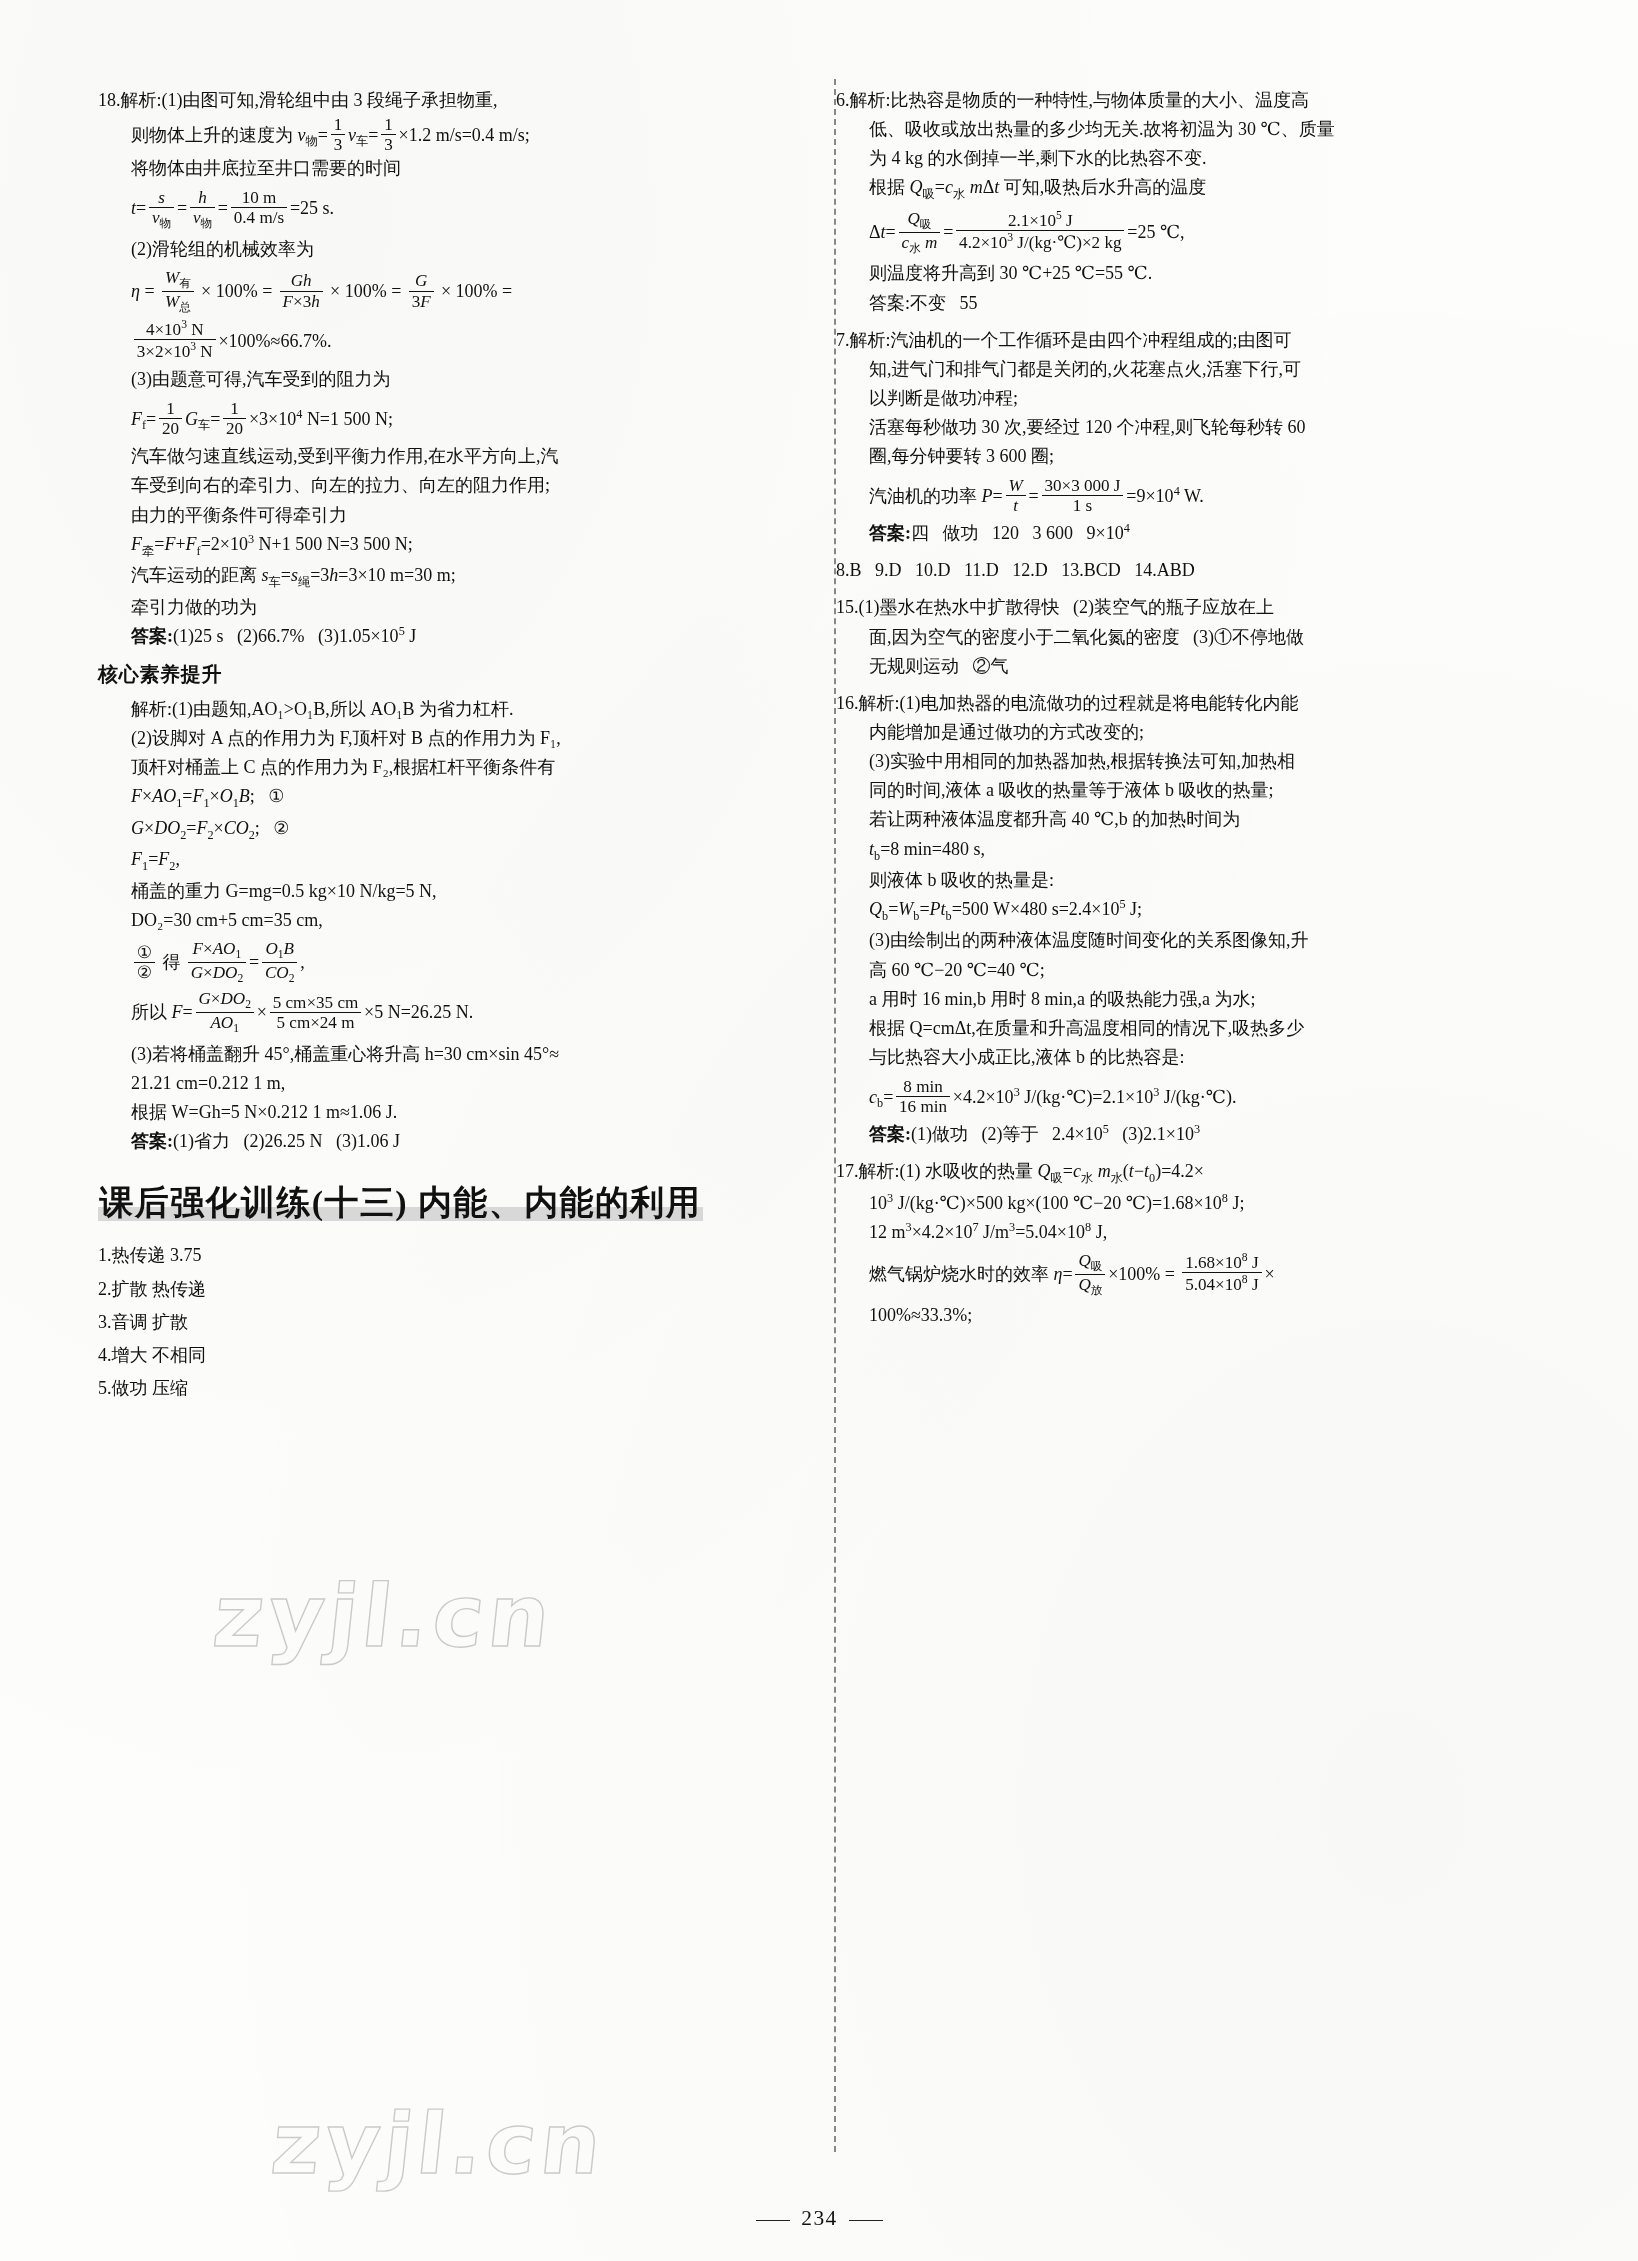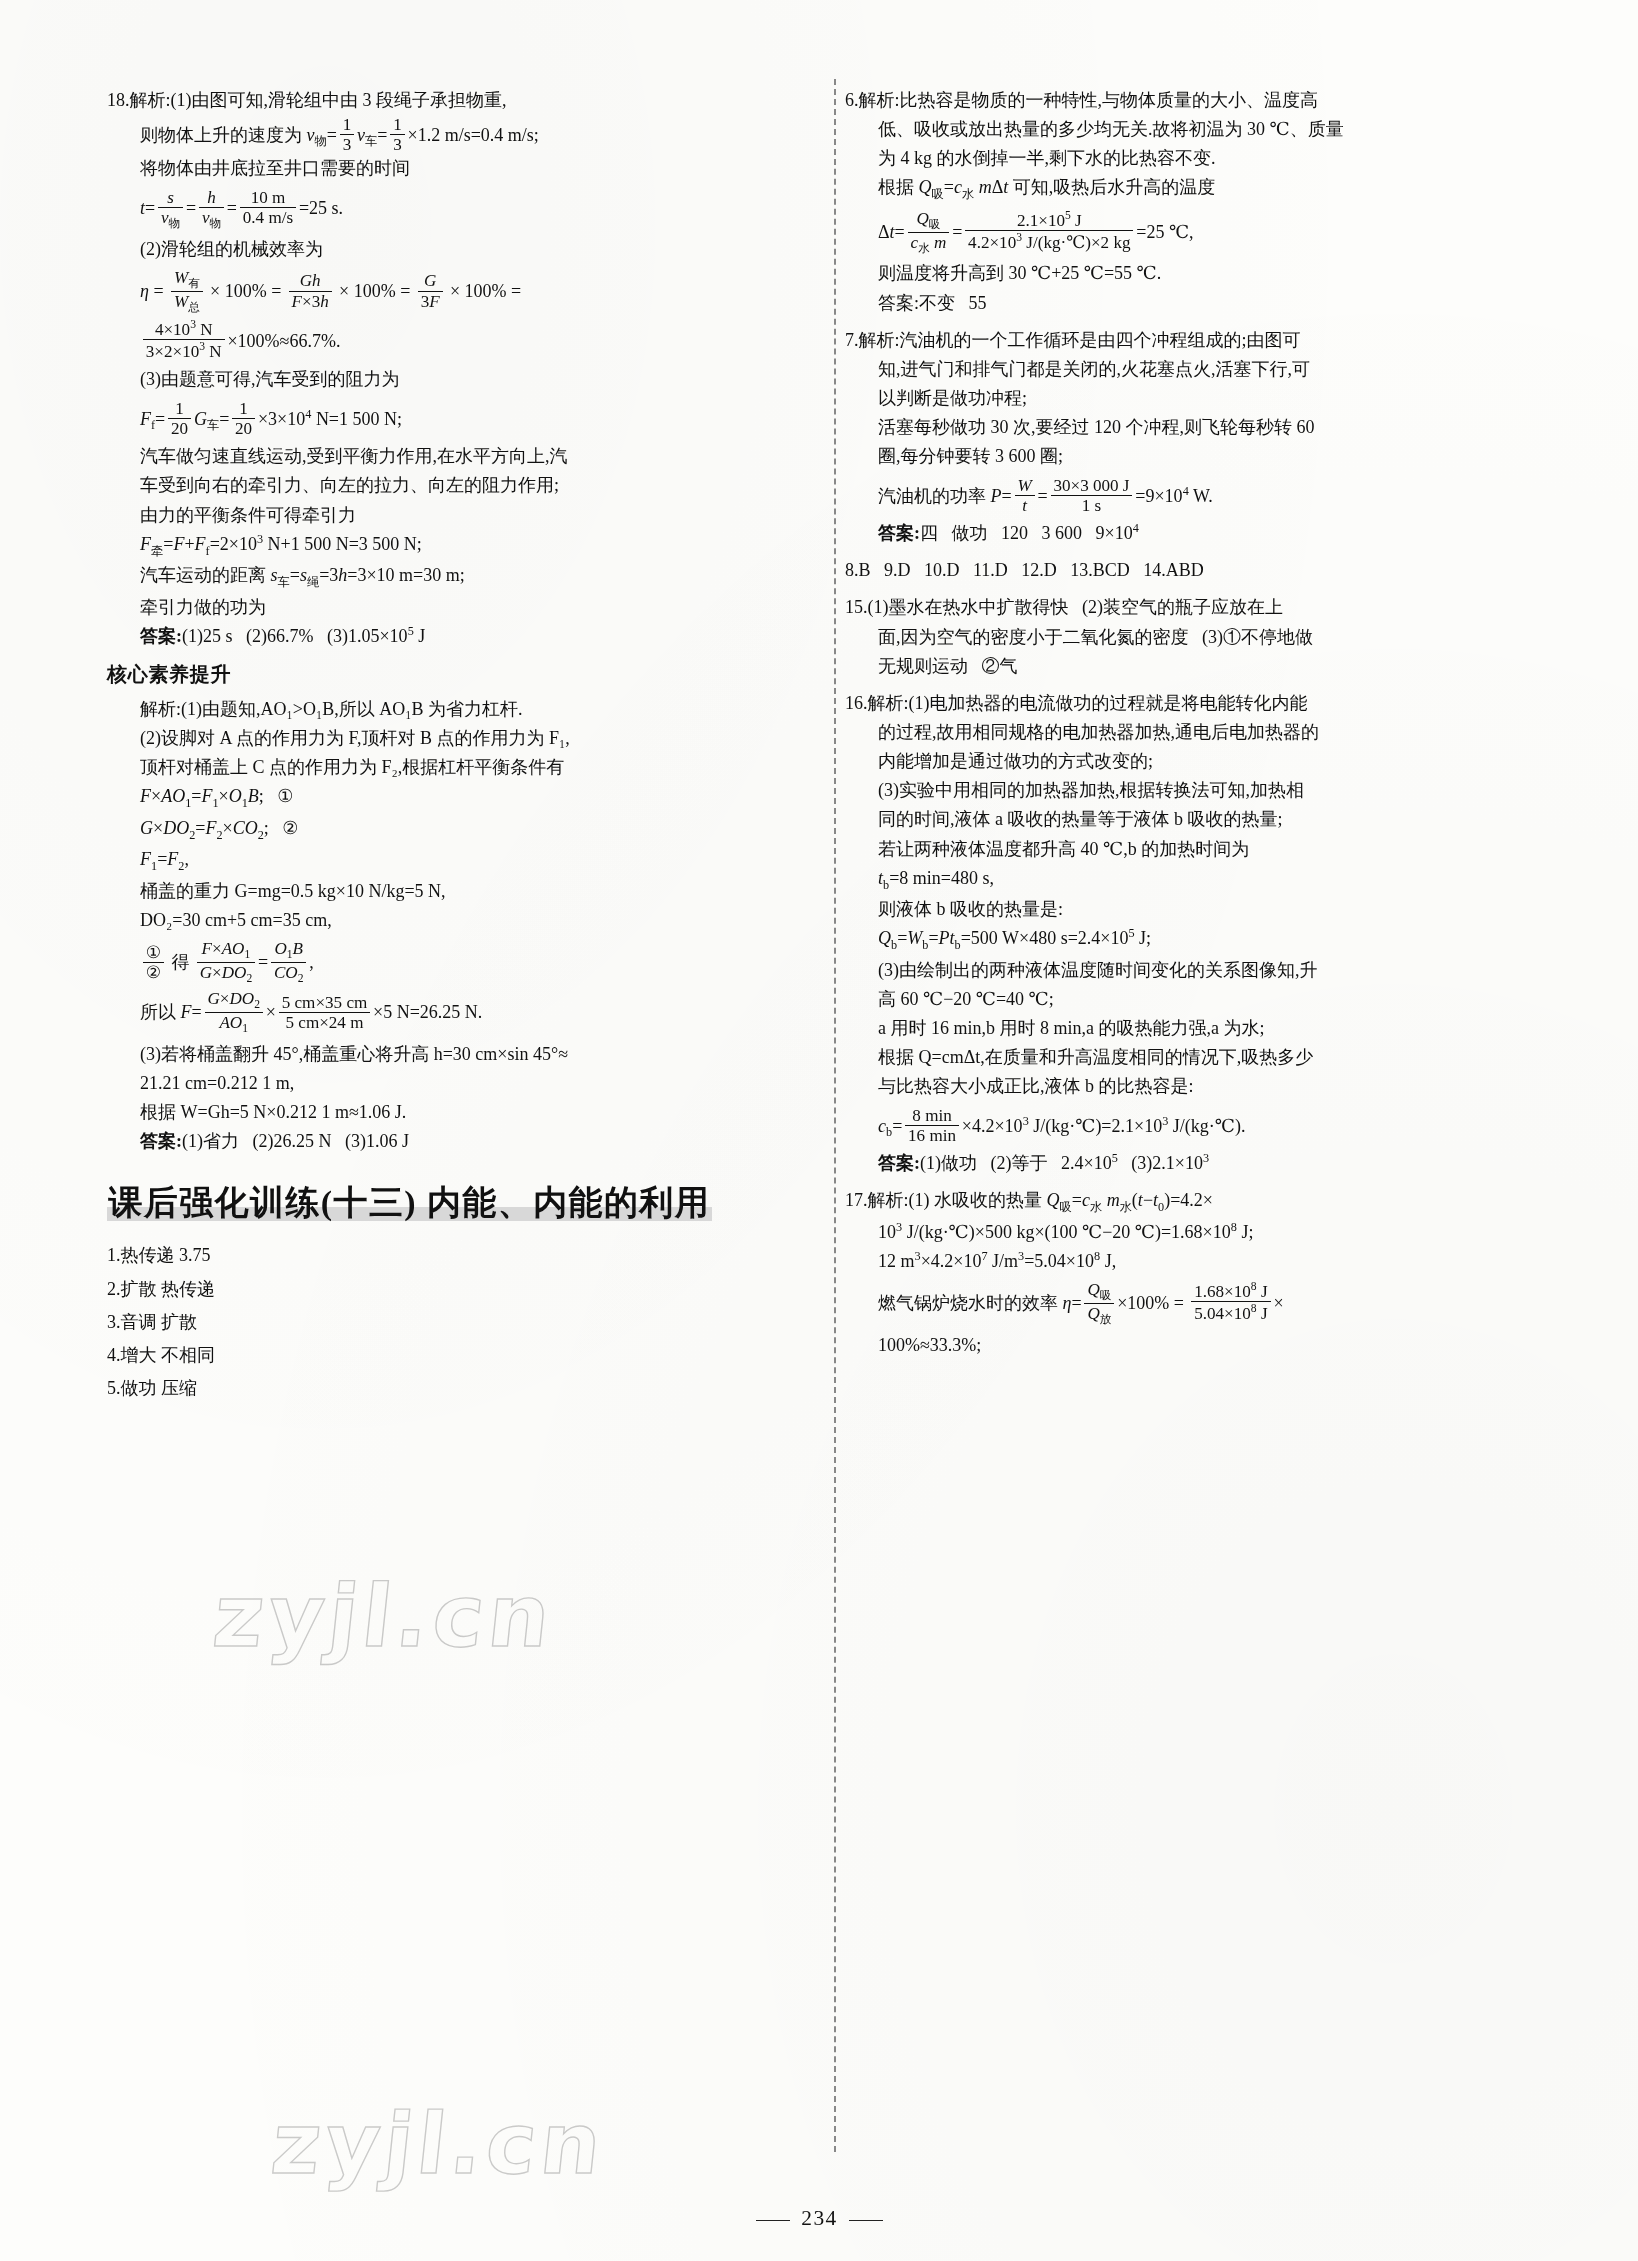--- a/index.html
+++ b/index.html
@@ -25,21 +25,21 @@
     content: "";
     position: absolute;
     inset: 0;
     background:
       radial-gradient(ellipse at 20% 10%, rgba(0,0,0,0.018), transparent 60%),
       radial-gradient(ellipse at 85% 80%, rgba(0,0,0,0.02), transparent 65%);
     pointer-events: none;
   }
   .columns {
     position: absolute;
-    left: 107px;
+    left: 98px;
     top: 86px;
     width: 1430px;
     height: 2052px;
     display: flex;
     gap: 46px;
   }
   .col {
     width: 692px;
     position: relative;
   }
@@ -229,21 +229,20 @@
       </div>
 
       <div class="blk">
         <span class="ln">15.(1)墨水在热水中扩散得快   (2)装空气的瓶子应放在上</span>
         <span class="ln ind">面,因为空气的密度小于二氧化氮的密度   (3)①不停地做</span>
         <span class="ln ind">无规则运动   ②气</span>
       </div>
 
       <div class="blk">
         <span class="ln">16.解析:(1)电加热器的电流做功的过程就是将电能转化内能</span>
-        <span class="ln ind">的过程,故用相同规格的电加热器加热,通电后电加热器的</span>
         <span class="ln ind">内能增加是通过做功的方式改变的;</span>
         <span class="ln ind">(3)实验中用相同的加热器加热,根据转换法可知,加热相</span>
         <span class="ln ind">同的时间,液体 a 吸收的热量等于液体 b 吸收的热量;</span>
         <span class="ln ind">若让两种液体温度都升高 40 ℃,b 的加热时间为</span>
         <span class="ln ind"><i>t</i><sub>b</sub>=8 min=480 s,</span>
         <span class="ln ind">则液体 b 吸收的热量是:</span>
         <span class="ln ind"><i>Q</i><sub>b</sub>=<i>W</i><sub>b</sub>=<i>Pt</i><sub>b</sub>=500 W×480 s=2.4×10<sup>5</sup> J;</span>
         <span class="ln ind">(3)由绘制出的两种液体温度随时间变化的关系图像知,升</span>
         <span class="ln ind">高 60 ℃−20 ℃=40 ℃;</span>
         <span class="ln ind">a 用时 16 min,b 用时 8 min,a 的吸热能力强,a 为水;</span>

